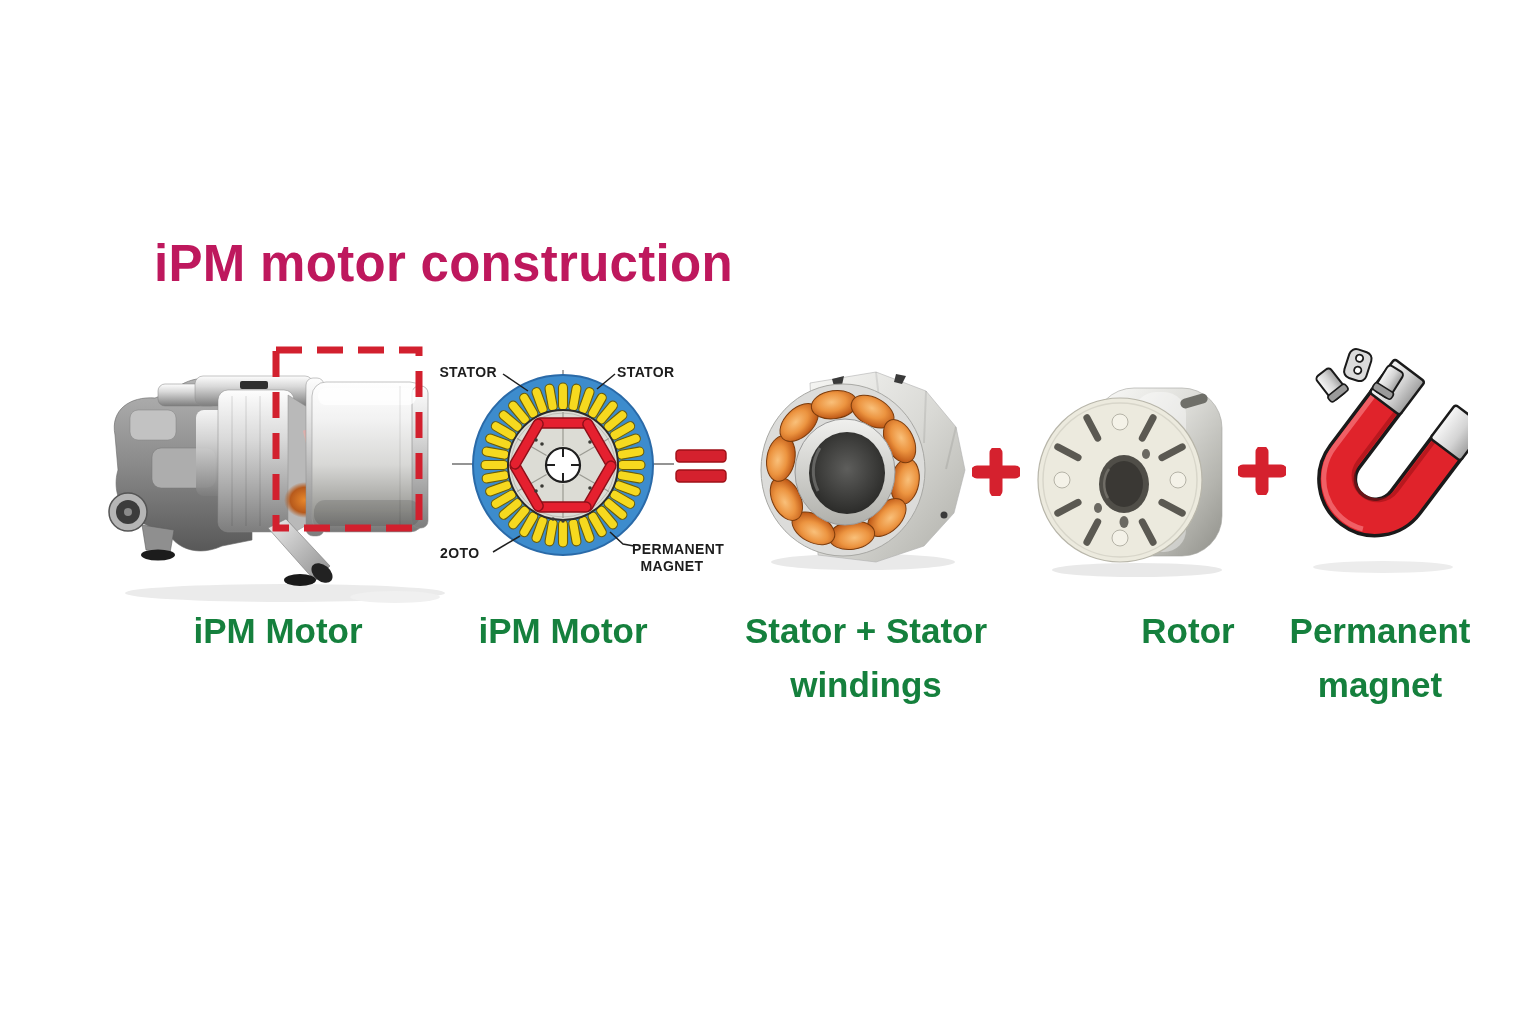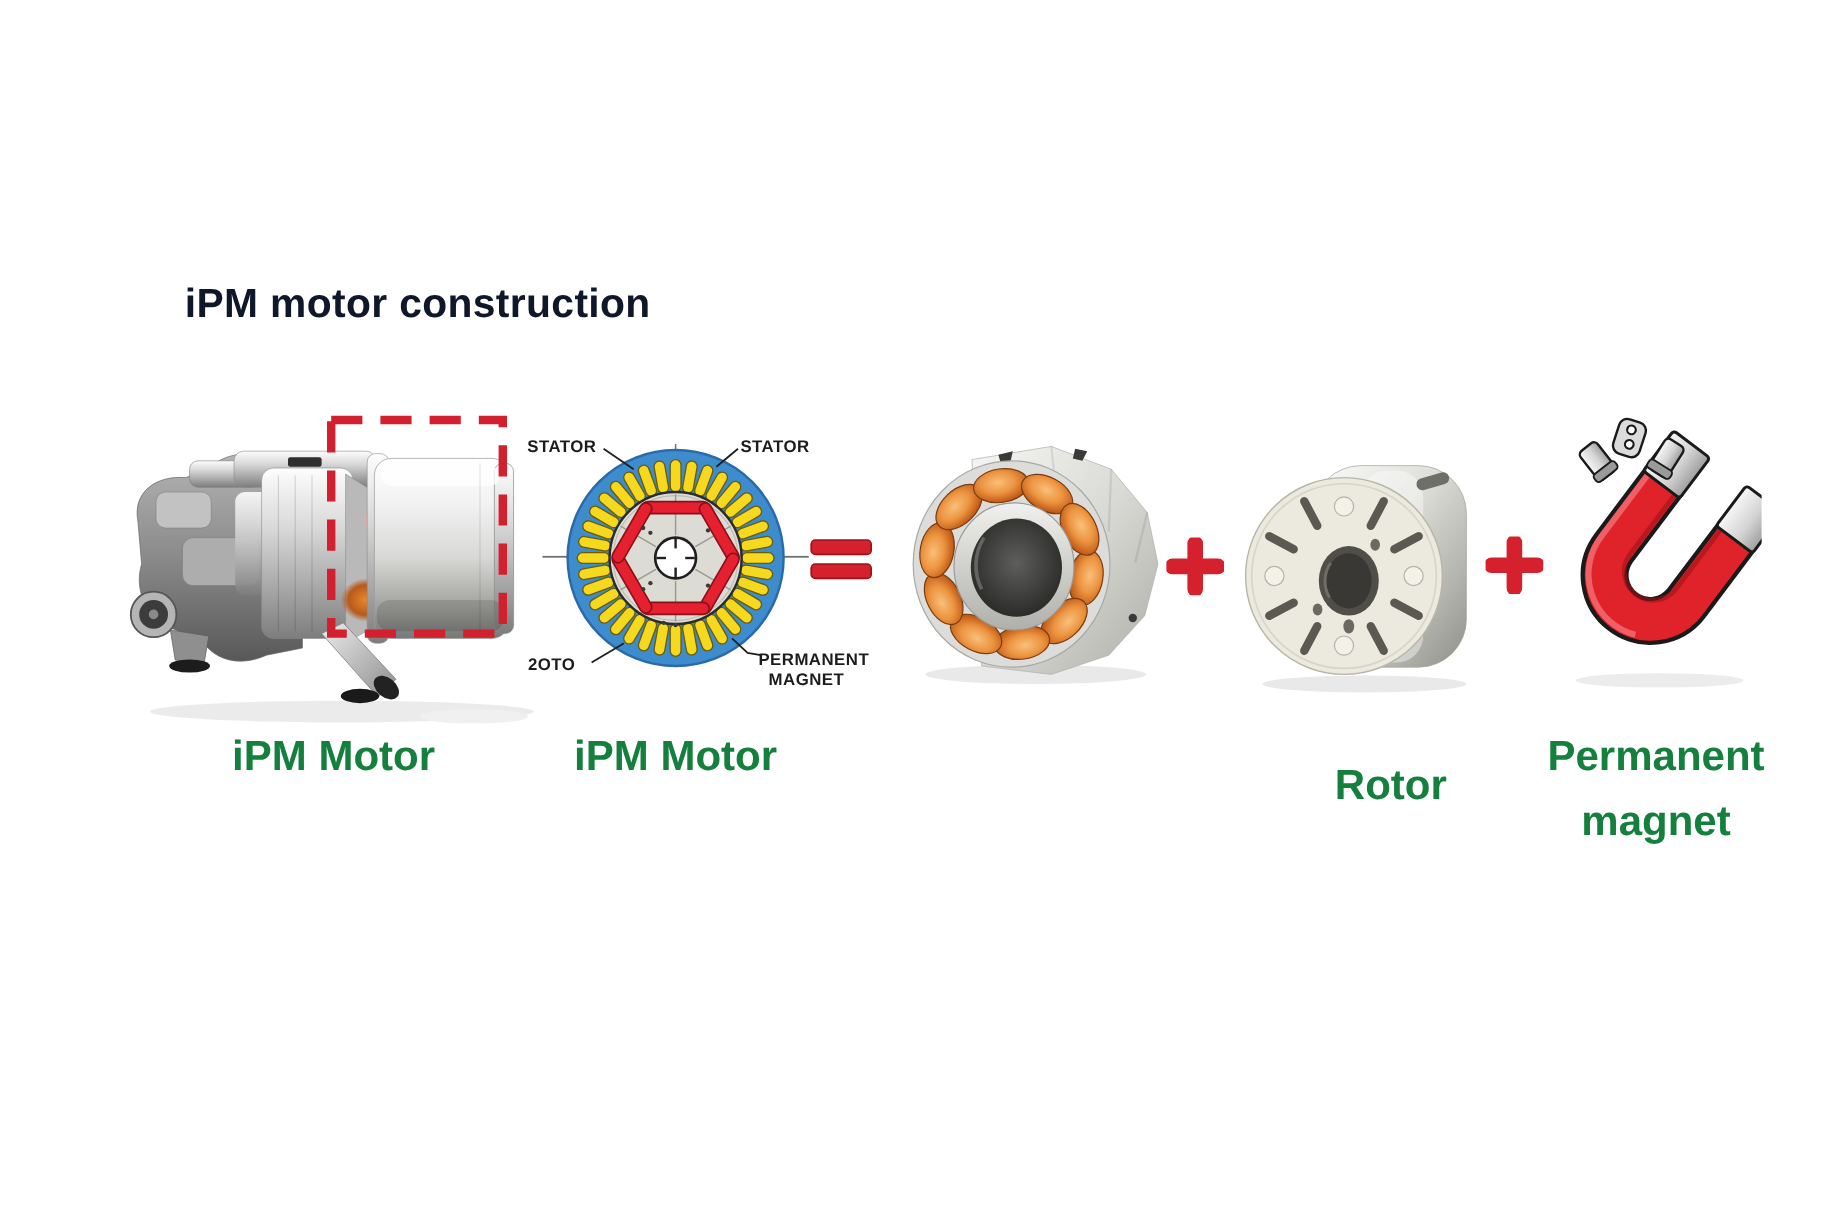--- a/index.html
+++ b/index.html
@@ -1,19 +1,19 @@
 <!DOCTYPE html>
 <html><head>
 <meta charset="utf-8">
 <style>
   html,body{margin:0;padding:0;background:#ffffff;}
   .stage{position:relative;width:1536px;height:1024px;background:#ffffff;overflow:hidden;
          font-family:"Liberation Sans",sans-serif;color:#1a1a1a;}
-  .title{position:absolute;left:154px;top:234px;font-size:34px;font-weight:700;
-         letter-spacing:.3px;color:#0f172a;white-space:nowrap;}
+  .title{position:absolute;left:154px;top:234px;font-size:51px;font-weight:700;
+         letter-spacing:.3px;color:#be185d;white-space:nowrap;}
   .fig{position:absolute;}
   .caption{position:absolute;top:604px;font-size:35px;font-weight:700;color:#15803d;
            text-align:center;line-height:1.55;transform:translateX(-50%);}
   .xs-label{position:absolute;font-size:14px;font-weight:700;letter-spacing:.4px;
             color:#1c1c1c;line-height:1.18;}
   .xs-label.center{text-align:center;}
   svg{display:block;}
 </style>
 </head>
 <body>
@@ -337,16 +337,17 @@
           <rect x="-11" y="-13" width="23" height="30" rx="7" fill="#dbdbdb" stroke="#1a1a1a" stroke-width="2"></rect>
           <circle cx="0" cy="-5" r="3.6" fill="#ffffff" stroke="#1a1a1a" stroke-width="1.8"></circle>
           <circle cx="2" cy="7" r="3.6" fill="#ffffff" stroke="#1a1a1a" stroke-width="1.8"></circle>
         </g>
       </g>
     </svg>
   </div>
 
   <div class="caption" style="left:278px;">iPM Motor</div>
   <div class="caption" style="left:563px;">iPM Motor</div>
-  <div class="caption" style="left:1159px;margin-top:24px;">Rotor</div>
+  <div class="caption" style="left:866px;width:270px;">Stator + Stator windings</div>
+  <div class="caption" style="left:1188px;">Rotor</div>
   <div class="caption" style="left:1380px;width:220px;">Permanent magnet</div>
 
 </div>
 
 </body></html>

